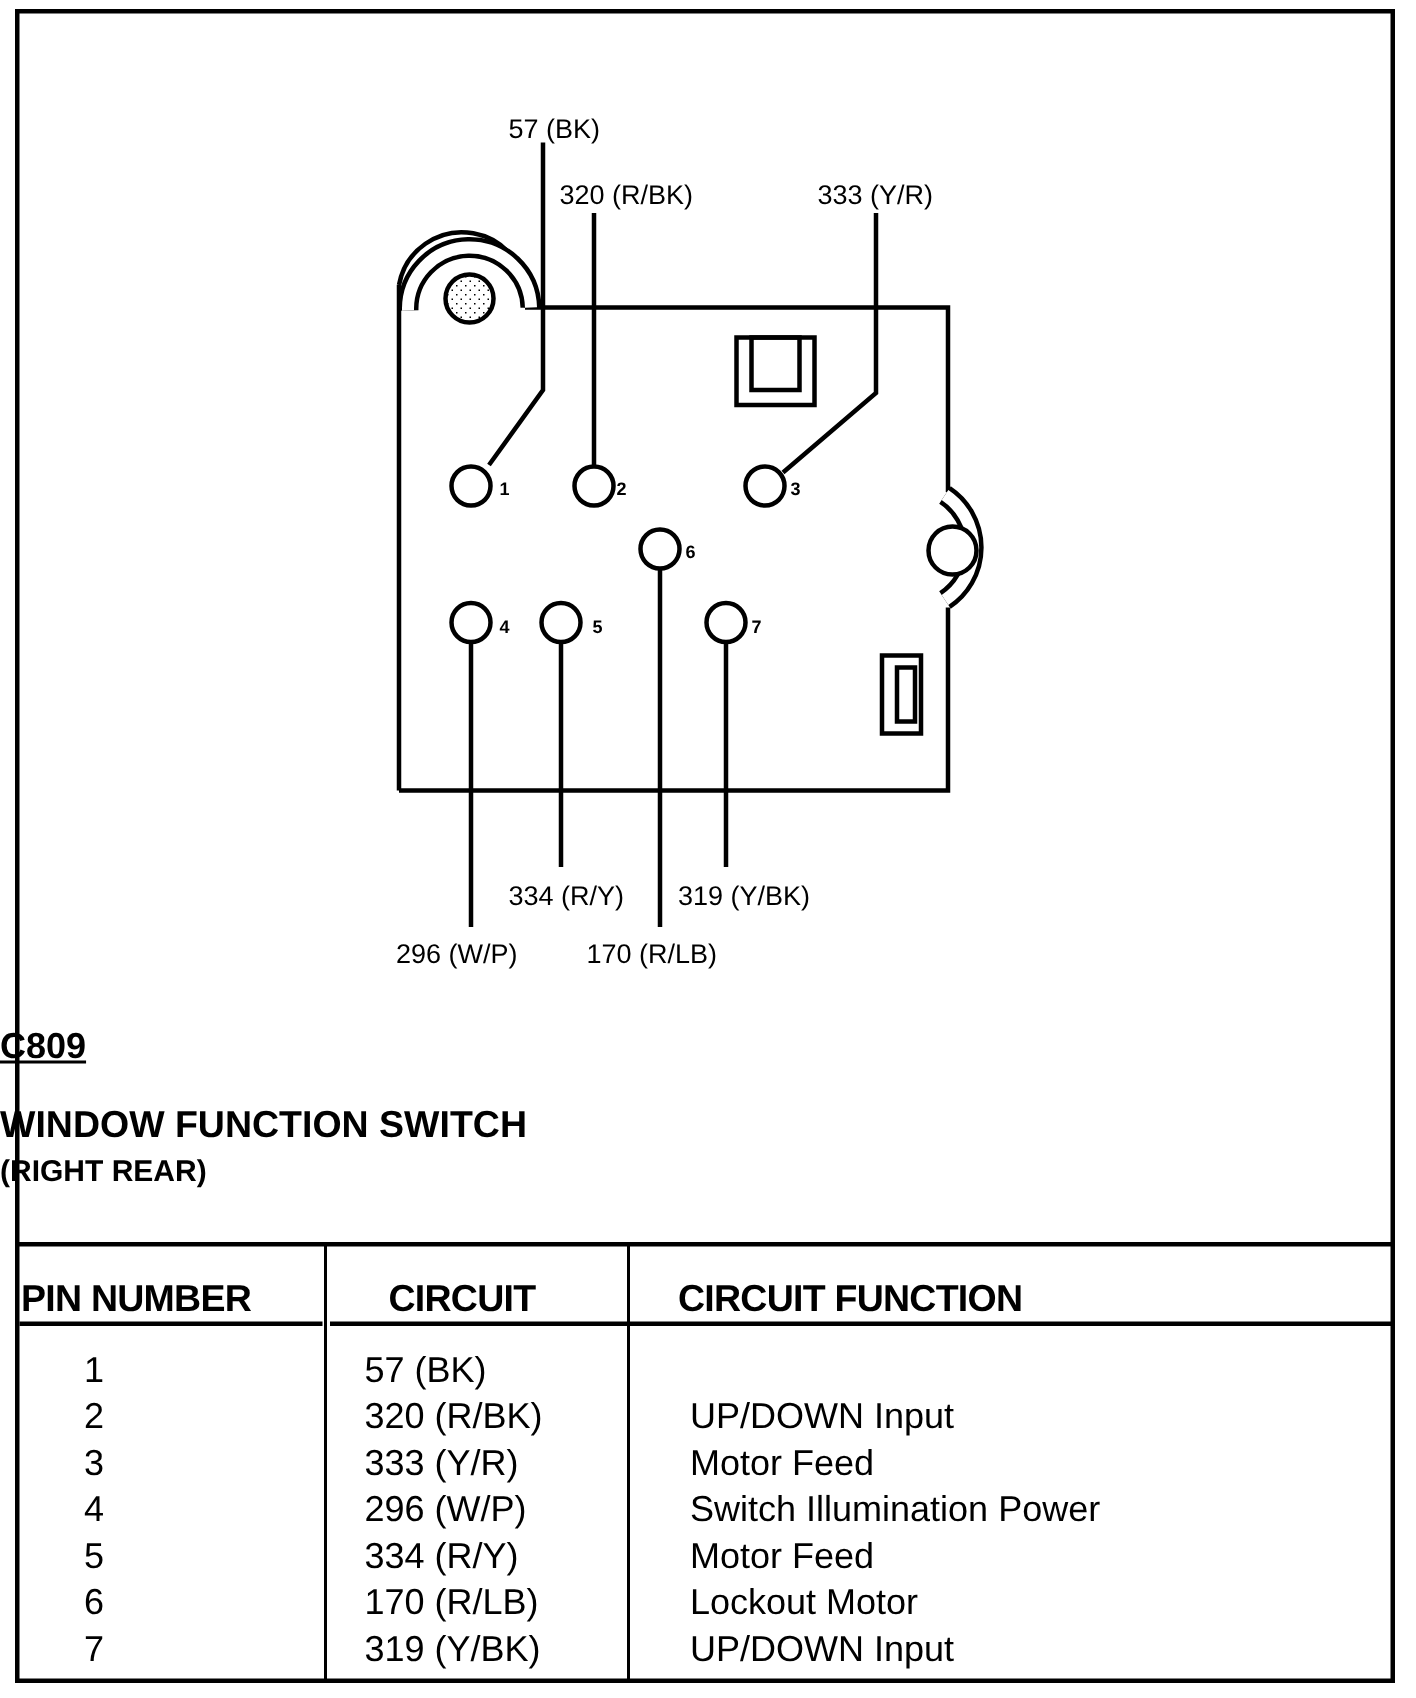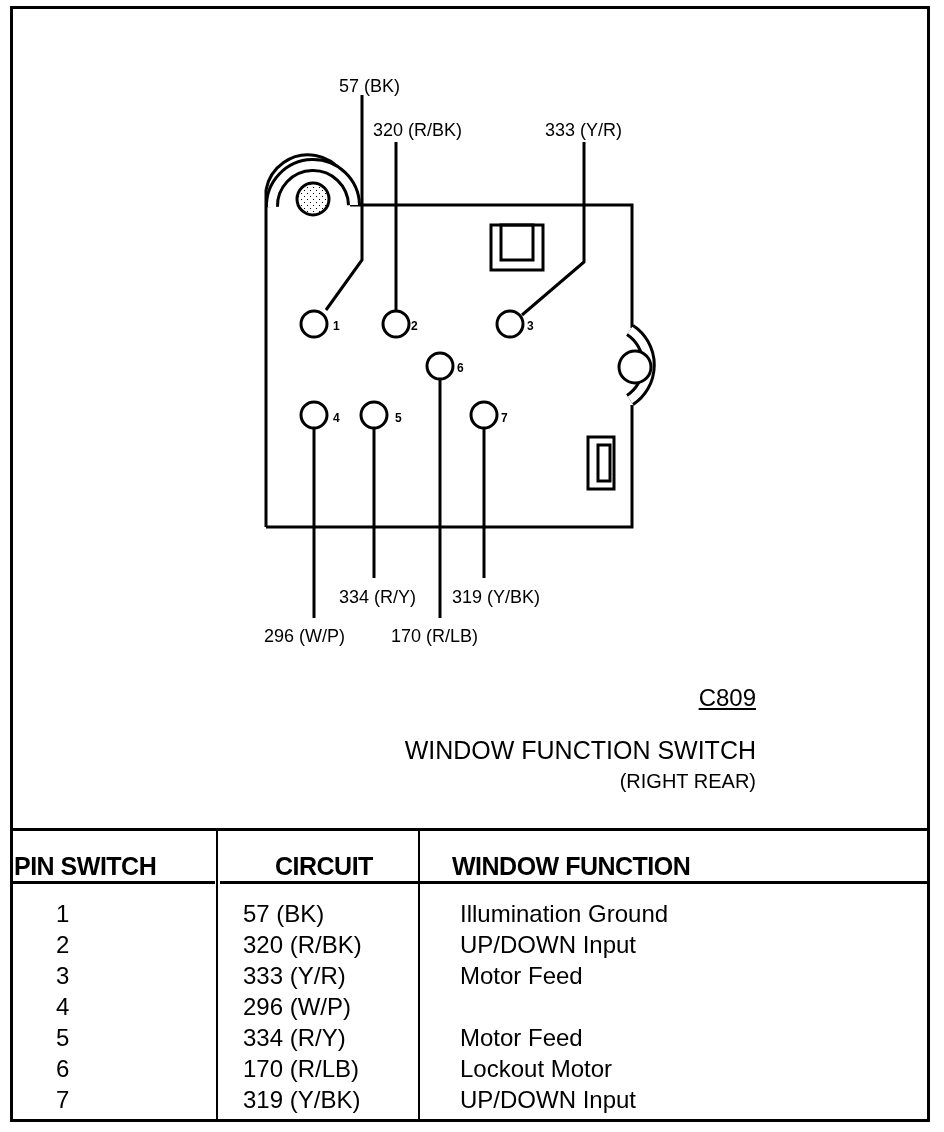--- a/index.html
+++ b/index.html
@@ -3,21 +3,21 @@
 <meta charset="utf-8">
 <style>
   html, body { margin: 0; padding: 0; background: #ffffff; }
   body { width: 944px; height: 1132px; position: relative; overflow: hidden;
          font-family: "Liberation Sans", sans-serif; color: #000; }
   #frame { position: absolute; left: 10px; top: 6px; width: 920px; height: 1116px;
            border: 3px solid #000; box-sizing: border-box; }
   #diagram { position: absolute; left: 0; top: 0; }
   .wire-label { font-family: "Liberation Sans", sans-serif; font-size: 18px; fill: #000; }
   .pin-num { font-family: "Liberation Sans", sans-serif; font-size: 12px; font-weight: bold; fill: #000; }
-  .title { position: absolute; left: 0; width: 756px; text-align: right; font-weight: normal; }
+  .title { position: absolute; left: 0; width: 756px; text-align: left; font-weight: bold; }
   #connector-id { top: 684px; font-size: 24px; text-decoration: underline; }
   #component-name { top: 736px; font-size: 25px; }
   #component-loc { top: 770px; font-size: 20px; }
   #table-top { position: absolute; left: 10px; top: 828px; width: 920px; height: 3px; background: #000; }
   .hdr { position: absolute; top: 852px; font-size: 25px; font-weight: bold; letter-spacing: -0.5px; }
   .hdr-line { position: absolute; top: 881px; height: 3px; background: #000; }
   .col-div { position: absolute; top: 830px; width: 2px; background: #000; height: 290px; }
   .row { position: absolute; font-size: 24px; left: 0; width: 944px; height: 31px; }
   .row span { position: absolute; white-space: nowrap; }
   .c-pin { left: 56px; }
@@ -101,45 +101,45 @@
 </svg>
 
 <div class="title" id="connector-id">C809</div>
 <div class="title" id="component-name">WINDOW FUNCTION SWITCH</div>
 <div class="title" id="component-loc">(RIGHT REAR)</div>
 
 <div id="table-top"></div>
 <div class="col-div" style="left:216px;"></div>
 <div class="col-div" style="left:418px;"></div>
 
-<div class="hdr" style="left:14px;">PIN SWITCH</div>
-<div class="hdr" style="left:275px;">CIRCUIT</div>
-<div class="hdr" style="left:452px;">WINDOW FUNCTION</div>
+<div class="hdr" style="left:14px;">PIN NUMBER</div>
+<div class="hdr" style="left:259px;">CIRCUIT</div>
+<div class="hdr" style="left:452px;">CIRCUIT FUNCTION</div>
 <div class="hdr-line" style="left:13px; width:202px;"></div>
 <div class="hdr-line" style="left:220px; width:708px;"></div>
 
 <div id="rows">
   <div class="row" style="top:900px;">
     <span class="c-pin">1</span>
     <span class="c-circ">57 (BK)</span>
-    <span class="c-func">Illumination Ground</span>
   </div>
   <div class="row" style="top:931px;">
     <span class="c-pin">2</span>
     <span class="c-circ">320 (R/BK)</span>
     <span class="c-func">UP/DOWN Input</span>
   </div>
   <div class="row" style="top:962px;">
     <span class="c-pin">3</span>
     <span class="c-circ">333 (Y/R)</span>
     <span class="c-func">Motor Feed</span>
   </div>
   <div class="row" style="top:993px;">
     <span class="c-pin">4</span>
     <span class="c-circ">296 (W/P)</span>
+    <span class="c-func">Switch Illumination Power</span>
   </div>
   <div class="row" style="top:1024px;">
     <span class="c-pin">5</span>
     <span class="c-circ">334 (R/Y)</span>
     <span class="c-func">Motor Feed</span>
   </div>
   <div class="row" style="top:1055px;">
     <span class="c-pin">6</span>
     <span class="c-circ">170 (R/LB)</span>
     <span class="c-func">Lockout Motor</span>

